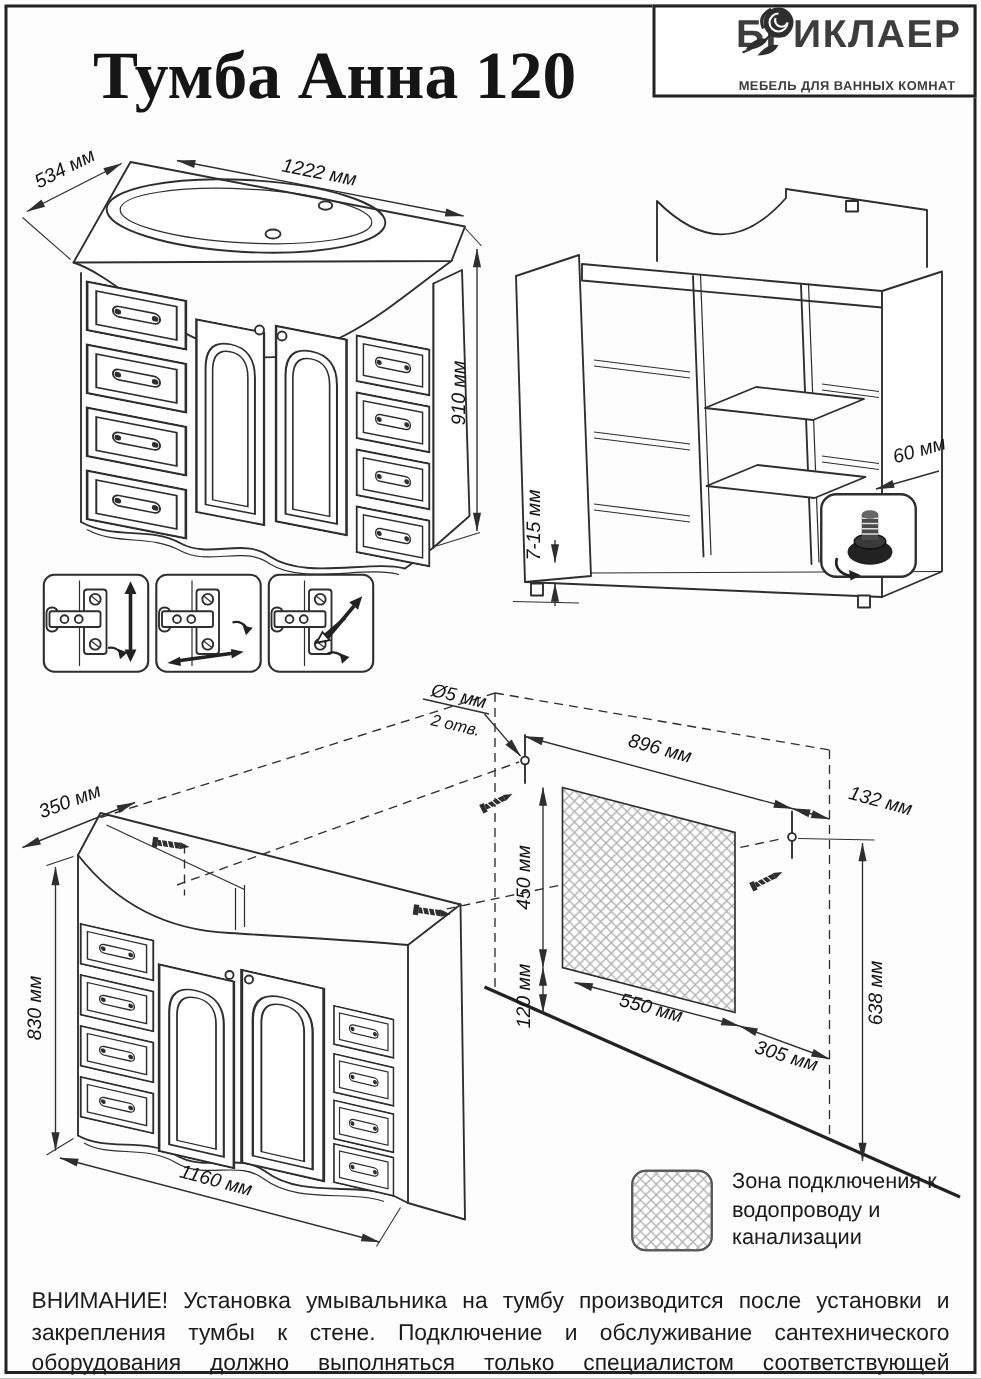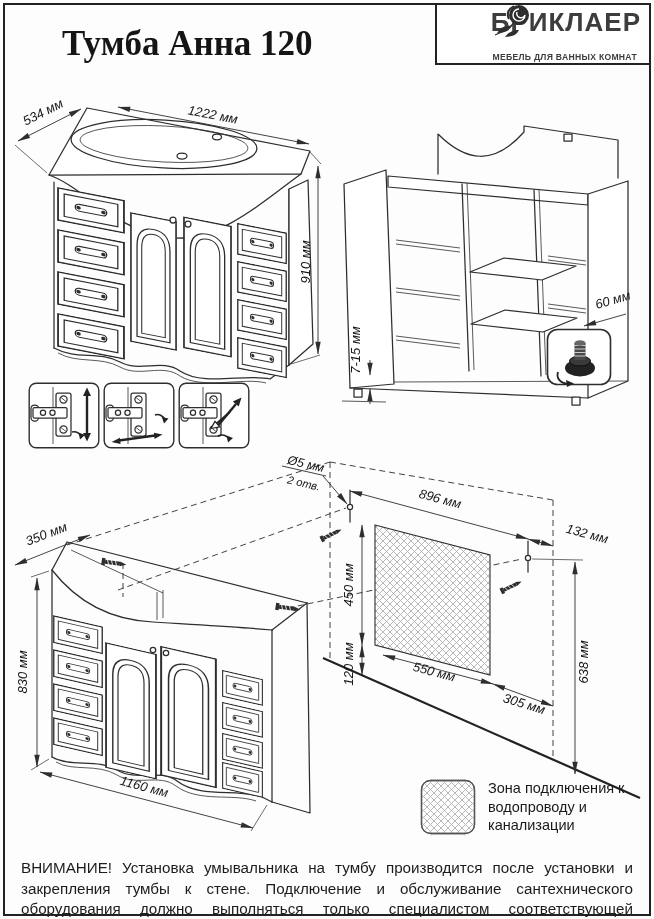--- a/index.html
+++ b/index.html
@@ -6,21 +6,21 @@
   .stage{position:relative;width:654px;height:919px;background:#fdfdfd;overflow:hidden;
          font-family:"Liberation Sans",sans-serif;color:#141414;}
   .frame{position:absolute;left:3px;top:3px;right:3px;bottom:3px;border:2px solid #222;}
   .logo-box{position:absolute;top:3px;right:3px;width:216px;height:62px;border:2px solid #222;
             background:#fff;box-sizing:border-box;display:flex;flex-direction:column;
             justify-content:center;align-items:flex-end;padding:2px 8px 2px 6px;}
   .brand-row{display:flex;align-items:center;}
   .brand{font-size:26px;font-weight:bold;letter-spacing:1px;color:#3d3d3d;}
   .tagline{font-size:8.6px;font-weight:bold;letter-spacing:.3px;color:#3d3d3d;margin-top:14px;margin-right:4px;}
   .title{position:absolute;left:62px;top:24px;margin:0;font-family:"Liberation Serif",serif;
-         font-weight:bold;font-size:35px;color:#151515;}
+         font-weight:bold;font-size:45px;color:#151515;}
   svg{position:absolute;overflow:visible;}
   .ln{stroke:#2e2e2e;fill:none;stroke-width:1.25;stroke-linecap:round;stroke-linejoin:round;}
   .lnf{stroke:#2e2e2e;fill:#fff;stroke-width:1.25;stroke-linejoin:round;}
   .thin{stroke:#2e2e2e;fill:none;stroke-width:0.8;}
   .dimln{stroke:#2e2e2e;fill:none;stroke-width:0.9;}
   .ext{stroke:#2e2e2e;fill:none;stroke-width:0.7;}
   .dash{stroke:#2e2e2e;fill:none;stroke-width:0.9;stroke-dasharray:6 4;}
   .dim{font:italic 13px "Liberation Sans",sans-serif;fill:#141414;text-anchor:middle;}
   .dims{font:italic 11px "Liberation Sans",sans-serif;fill:#141414;text-anchor:middle;}
   .hinges{position:absolute;left:28px;top:382px;display:flex;gap:3px;}

